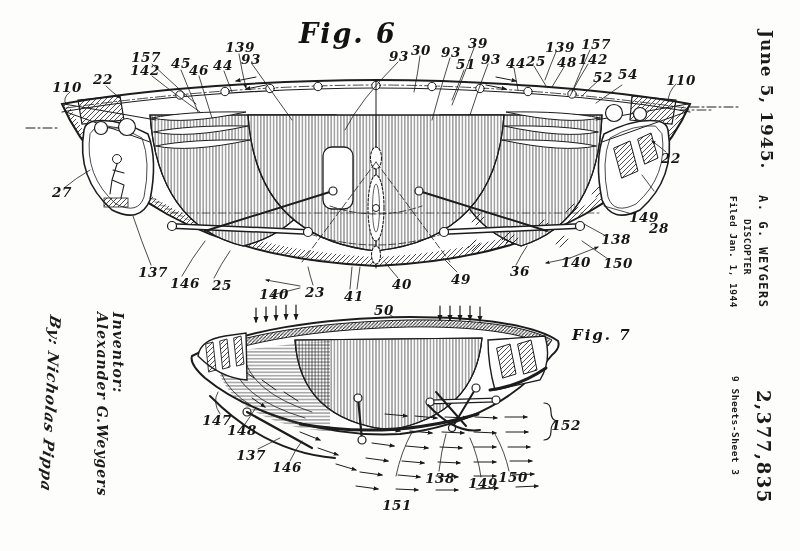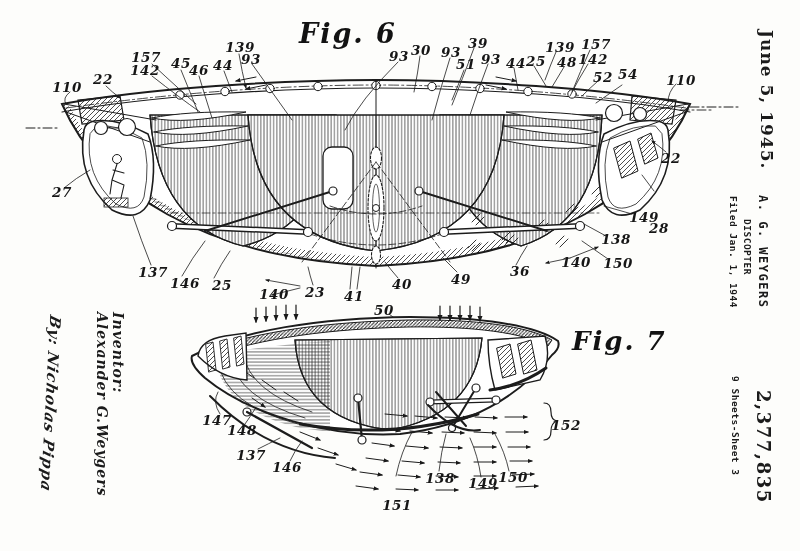--- a/index.html
+++ b/index.html
@@ -3,21 +3,21 @@
 <meta charset="utf-8">
 <style>
   html,body{margin:0;padding:0;}
   body{width:800px;height:551px;position:relative;overflow:hidden;background:#fdfdfb;
        font-family:"DejaVu Serif",serif;color:#1a1a1a;}
   .page{position:absolute;inset:0;}
   svg{position:absolute;left:0;top:0;}
   .ref{position:absolute;transform:translate(-50%,-50%);
        font:italic 600 13.5px "DejaVu Serif",serif;color:#161616;white-space:nowrap;letter-spacing:.5px;}
   .figlabel{position:absolute;font:italic 700 27px "DejaVu Serif",serif;color:#121212;letter-spacing:2px;white-space:nowrap;}
-  .figlabel.small{font-size:26px;}
+  .figlabel.small{font-size:15px;}
   .rot{position:absolute;transform-origin:0 0;transform:rotate(90deg);white-space:nowrap;color:#1b1b1b;}
   .r-date{font:700 17px "DejaVu Serif",serif;letter-spacing:1px;}
   .r-name{font:700 12px "DejaVu Sans Mono",monospace;letter-spacing:1.5px;}
   .r-small{font:600 9.5px "DejaVu Sans Mono",monospace;letter-spacing:.5px;}
   .r-num{font:700 18px "DejaVu Serif",serif;letter-spacing:1.5px;}
   .l-inv{font:italic 600 14px "DejaVu Serif",serif;letter-spacing:1px;}
   .l-sig{font:italic 700 15px "DejaVu Serif",serif;transform:rotate(93deg) skewX(-12deg);letter-spacing:1px;}
 </style>
 </head>
 <body>

